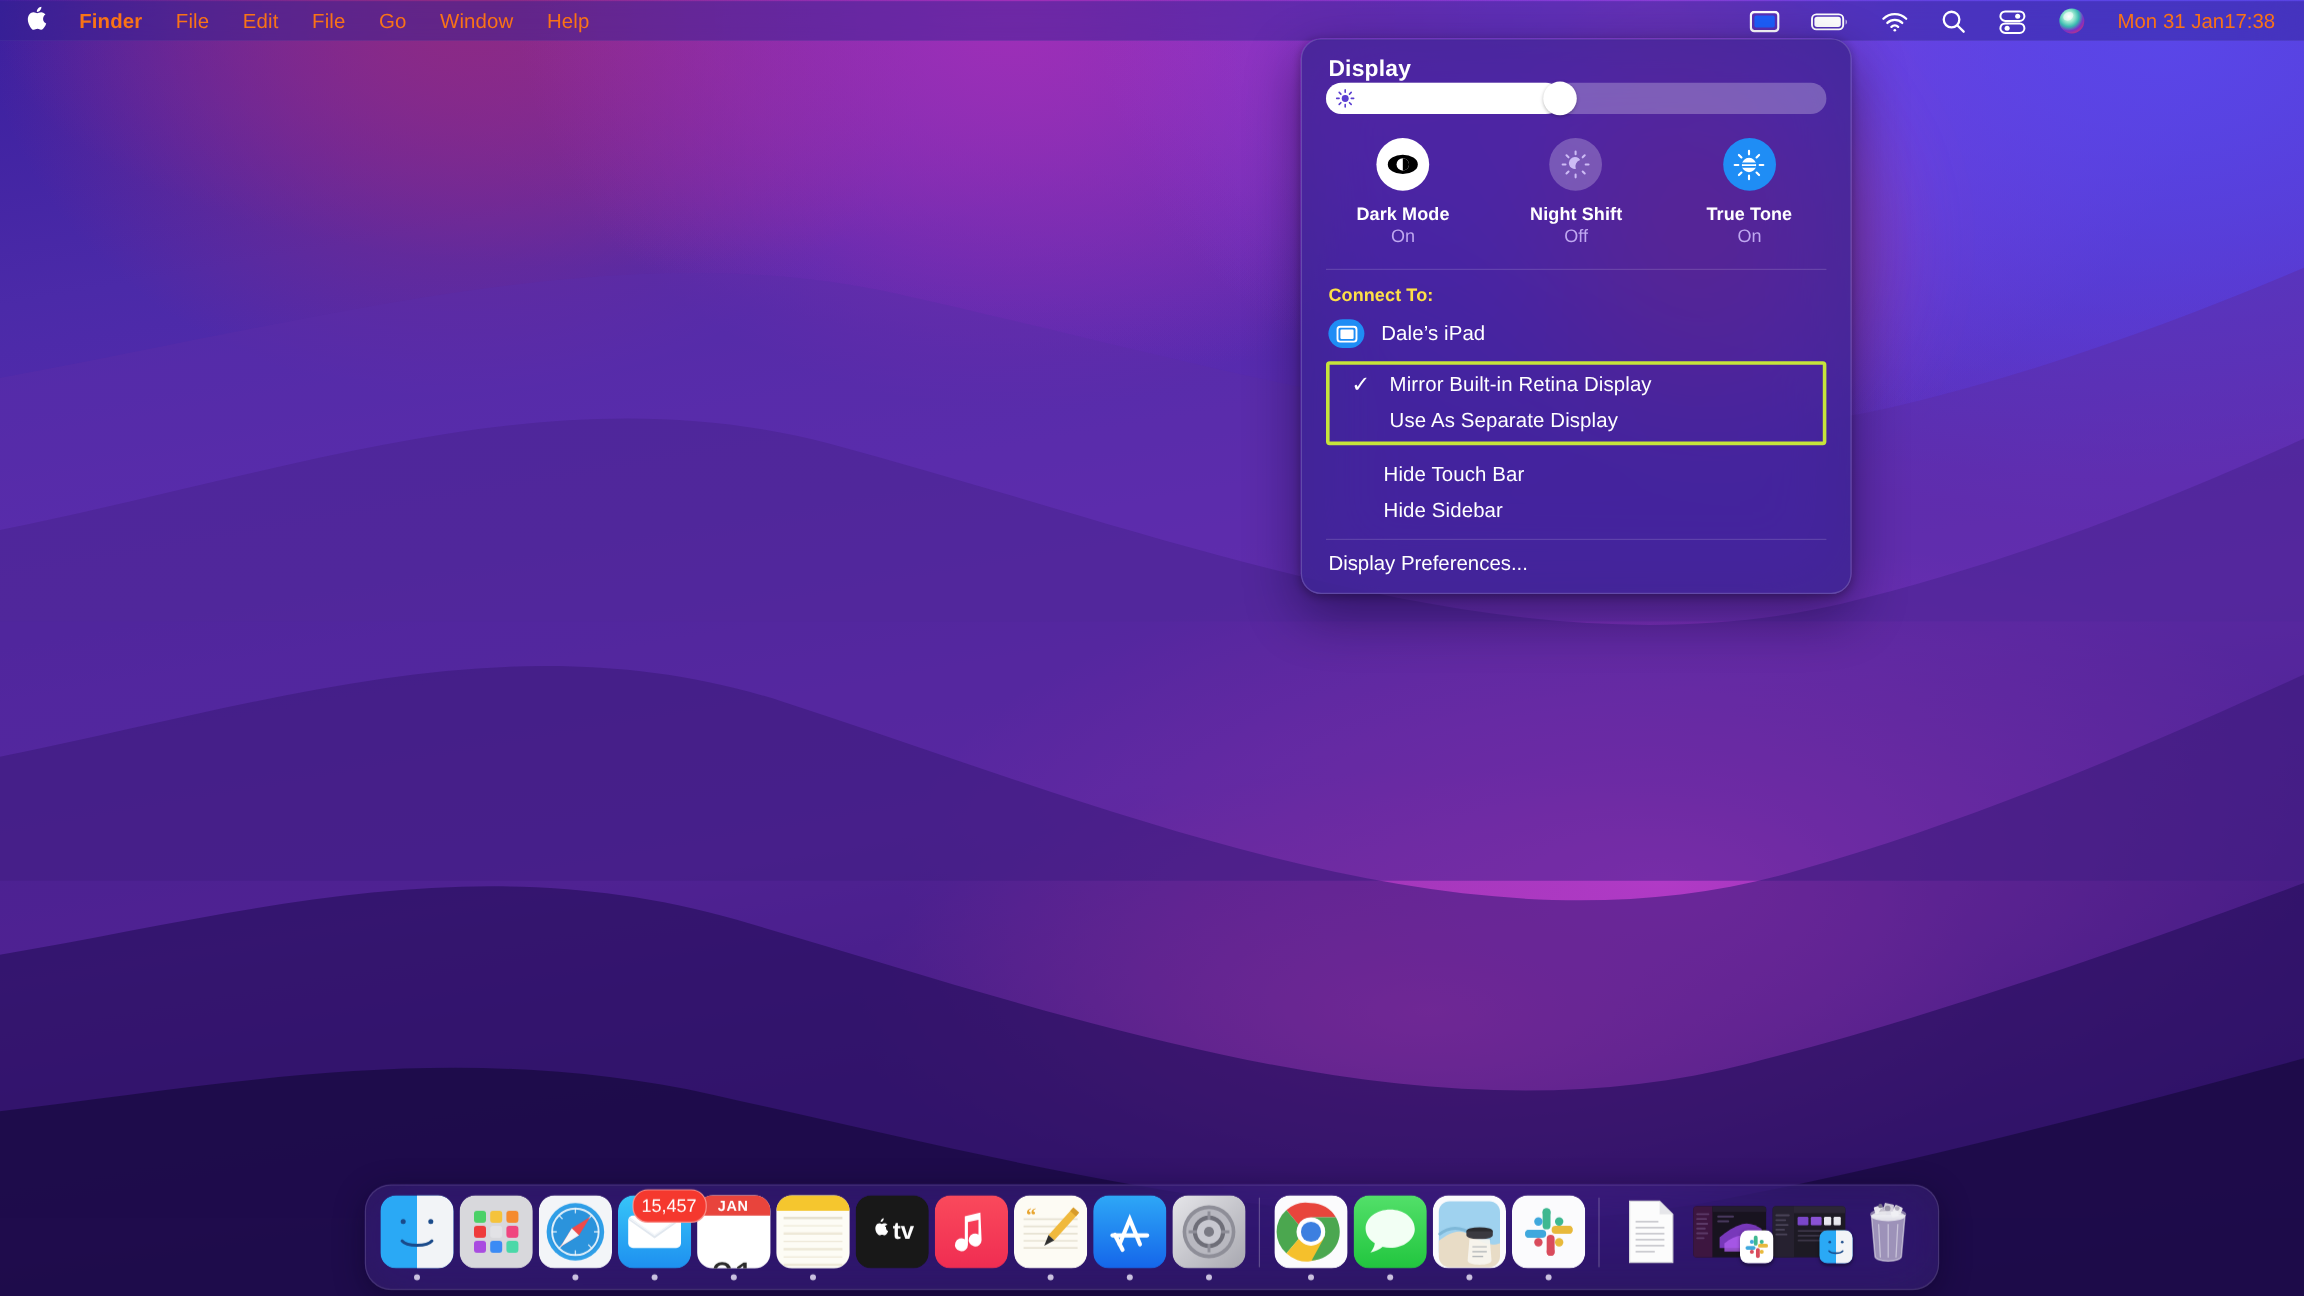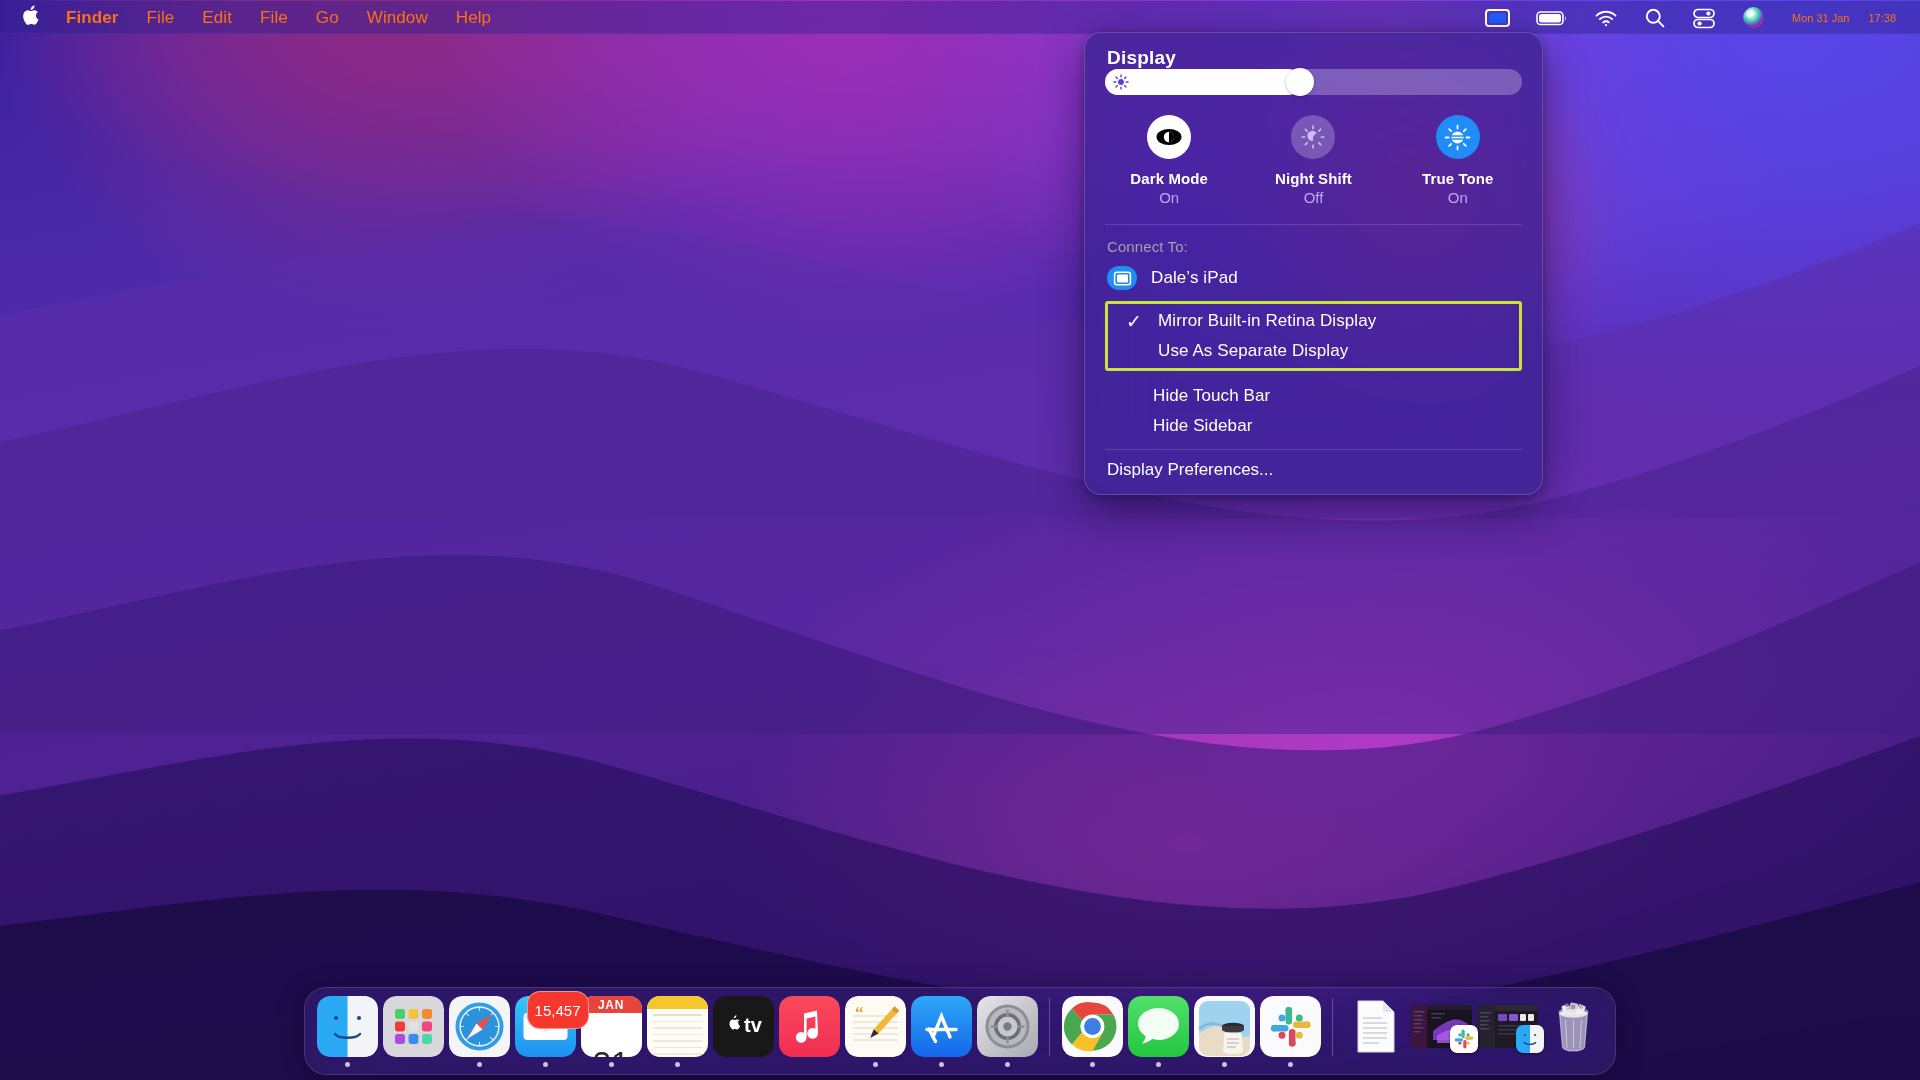--- a/index.html
+++ b/index.html
@@ -63,21 +63,21 @@
     display:flex; align-items:center;
     white-space:nowrap; letter-spacing:.1px;
   }
   .mb-item.apple { padding:0 13px 0 10px; }
   .mb-item.bold { font-weight:bold; }
   .mb-right { display:flex; align-items:center; height:100%; margin-left:auto; padding-right:20px; gap:0; }
   .mb-icon {
     height:100%; display:flex; align-items:center; justify-content:center;
     padding:0 13px;
   }
-  .mb-clock { padding:0 4px 0 14px; font-size:11px; white-space:nowrap; display:flex; gap:19px; }
+  .mb-clock { padding:0 4px 0 14px; font-size:17px; white-space:nowrap; display:flex; gap:0; }
 
   
   #display-panel {
     position:absolute; left:1084px; top:32px; width:459px;
     border-radius:17px;
     background:rgba(57,36,140,.80);
     backdrop-filter:blur(34px) saturate(150%);
     border:.5px solid rgba(255,255,255,.17);
     box-shadow:0 16px 44px rgba(10,2,40,.48), 0 2px 8px rgba(0,0,0,.28);
     color:#fff;
@@ -119,21 +119,21 @@
   }
   .tc-dark { background:#fff; }
   .tc-night { background:rgba(255,255,255,.23); }
   .tc-true { background:#1f8df5; }
   .toggle-label { font-size:15px; font-weight:bold; letter-spacing:.1px; }
   .toggle-state { font-size:15px; color:#bfa8f0; margin-top:2px; }
 
   .divider { height:1px; background:rgba(255,255,255,.14); margin:0 20px; }
 
   .section-head {
-    font-size:15px; font-weight:normal; color:#a3a3a3;
+    font-size:15px; font-weight:bold; color:#fde047;
     padding:13px 22px 6px 22px; letter-spacing:.1px;
   }
 
   .row {
     display:flex; align-items:center;
     padding:5px 22px; font-size:17px;
     min-height:31px;
   }
   .row-icon {
     width:30px; height:24px; border-radius:12px;
@@ -197,21 +197,21 @@
     margin-top:5px;
   }
   .dock-dot.hidden { background:transparent; }
   .dock-sep {
     width:1px; height:58px; align-self:center;
     background:rgba(255,255,255,.24);
     margin:0 9px 8px 9px;
   }
   .badge {
     position:absolute; top:-5px; right:-13px;
-    min-width:30px; height:28px; padding:18px 7px;
+    min-width:30px; height:28px; padding:8px 7px;
     background:#f5382e; color:#fff;
     border-radius:13px;
     font-size:15px; font-weight:normal;
     display:flex; align-items:center; justify-content:center;
     border:1.5px solid rgba(255,255,255,.45);
     z-index:3; white-space:nowrap;
   }
   .mini-badge {
     position:absolute; right:-6px; bottom:-5px;
     width:28px; height:28px; border-radius:7px;

